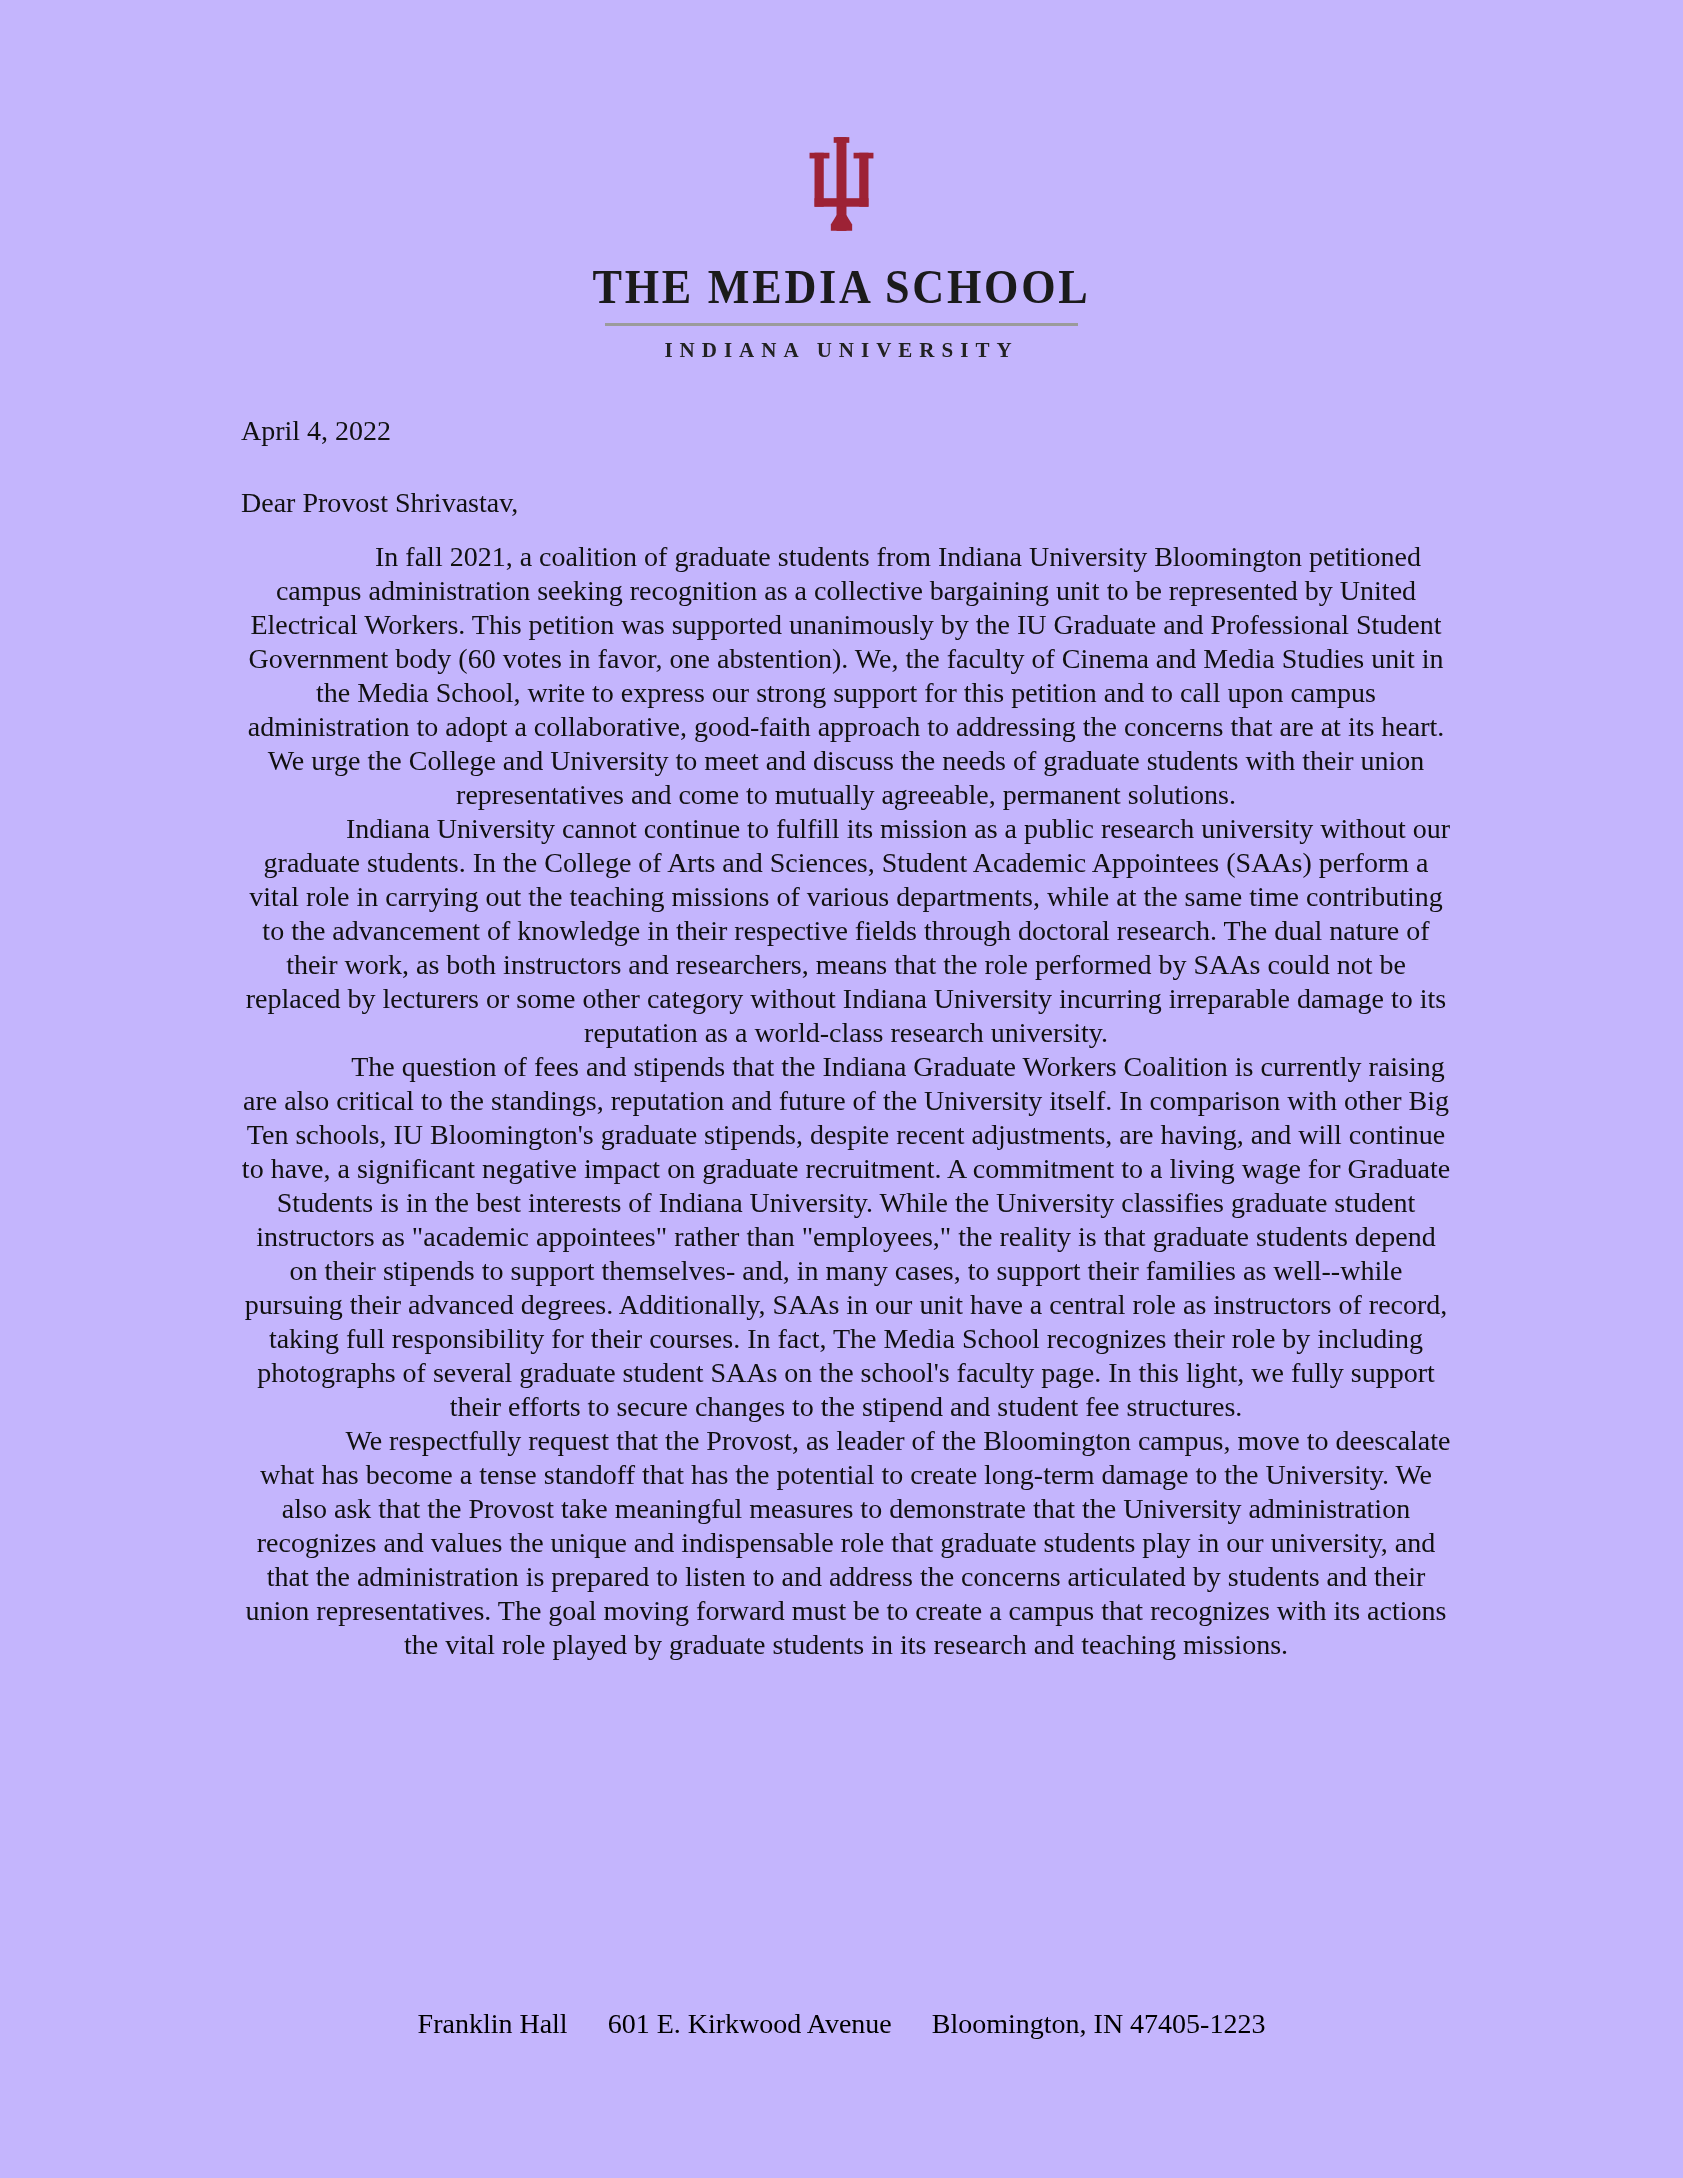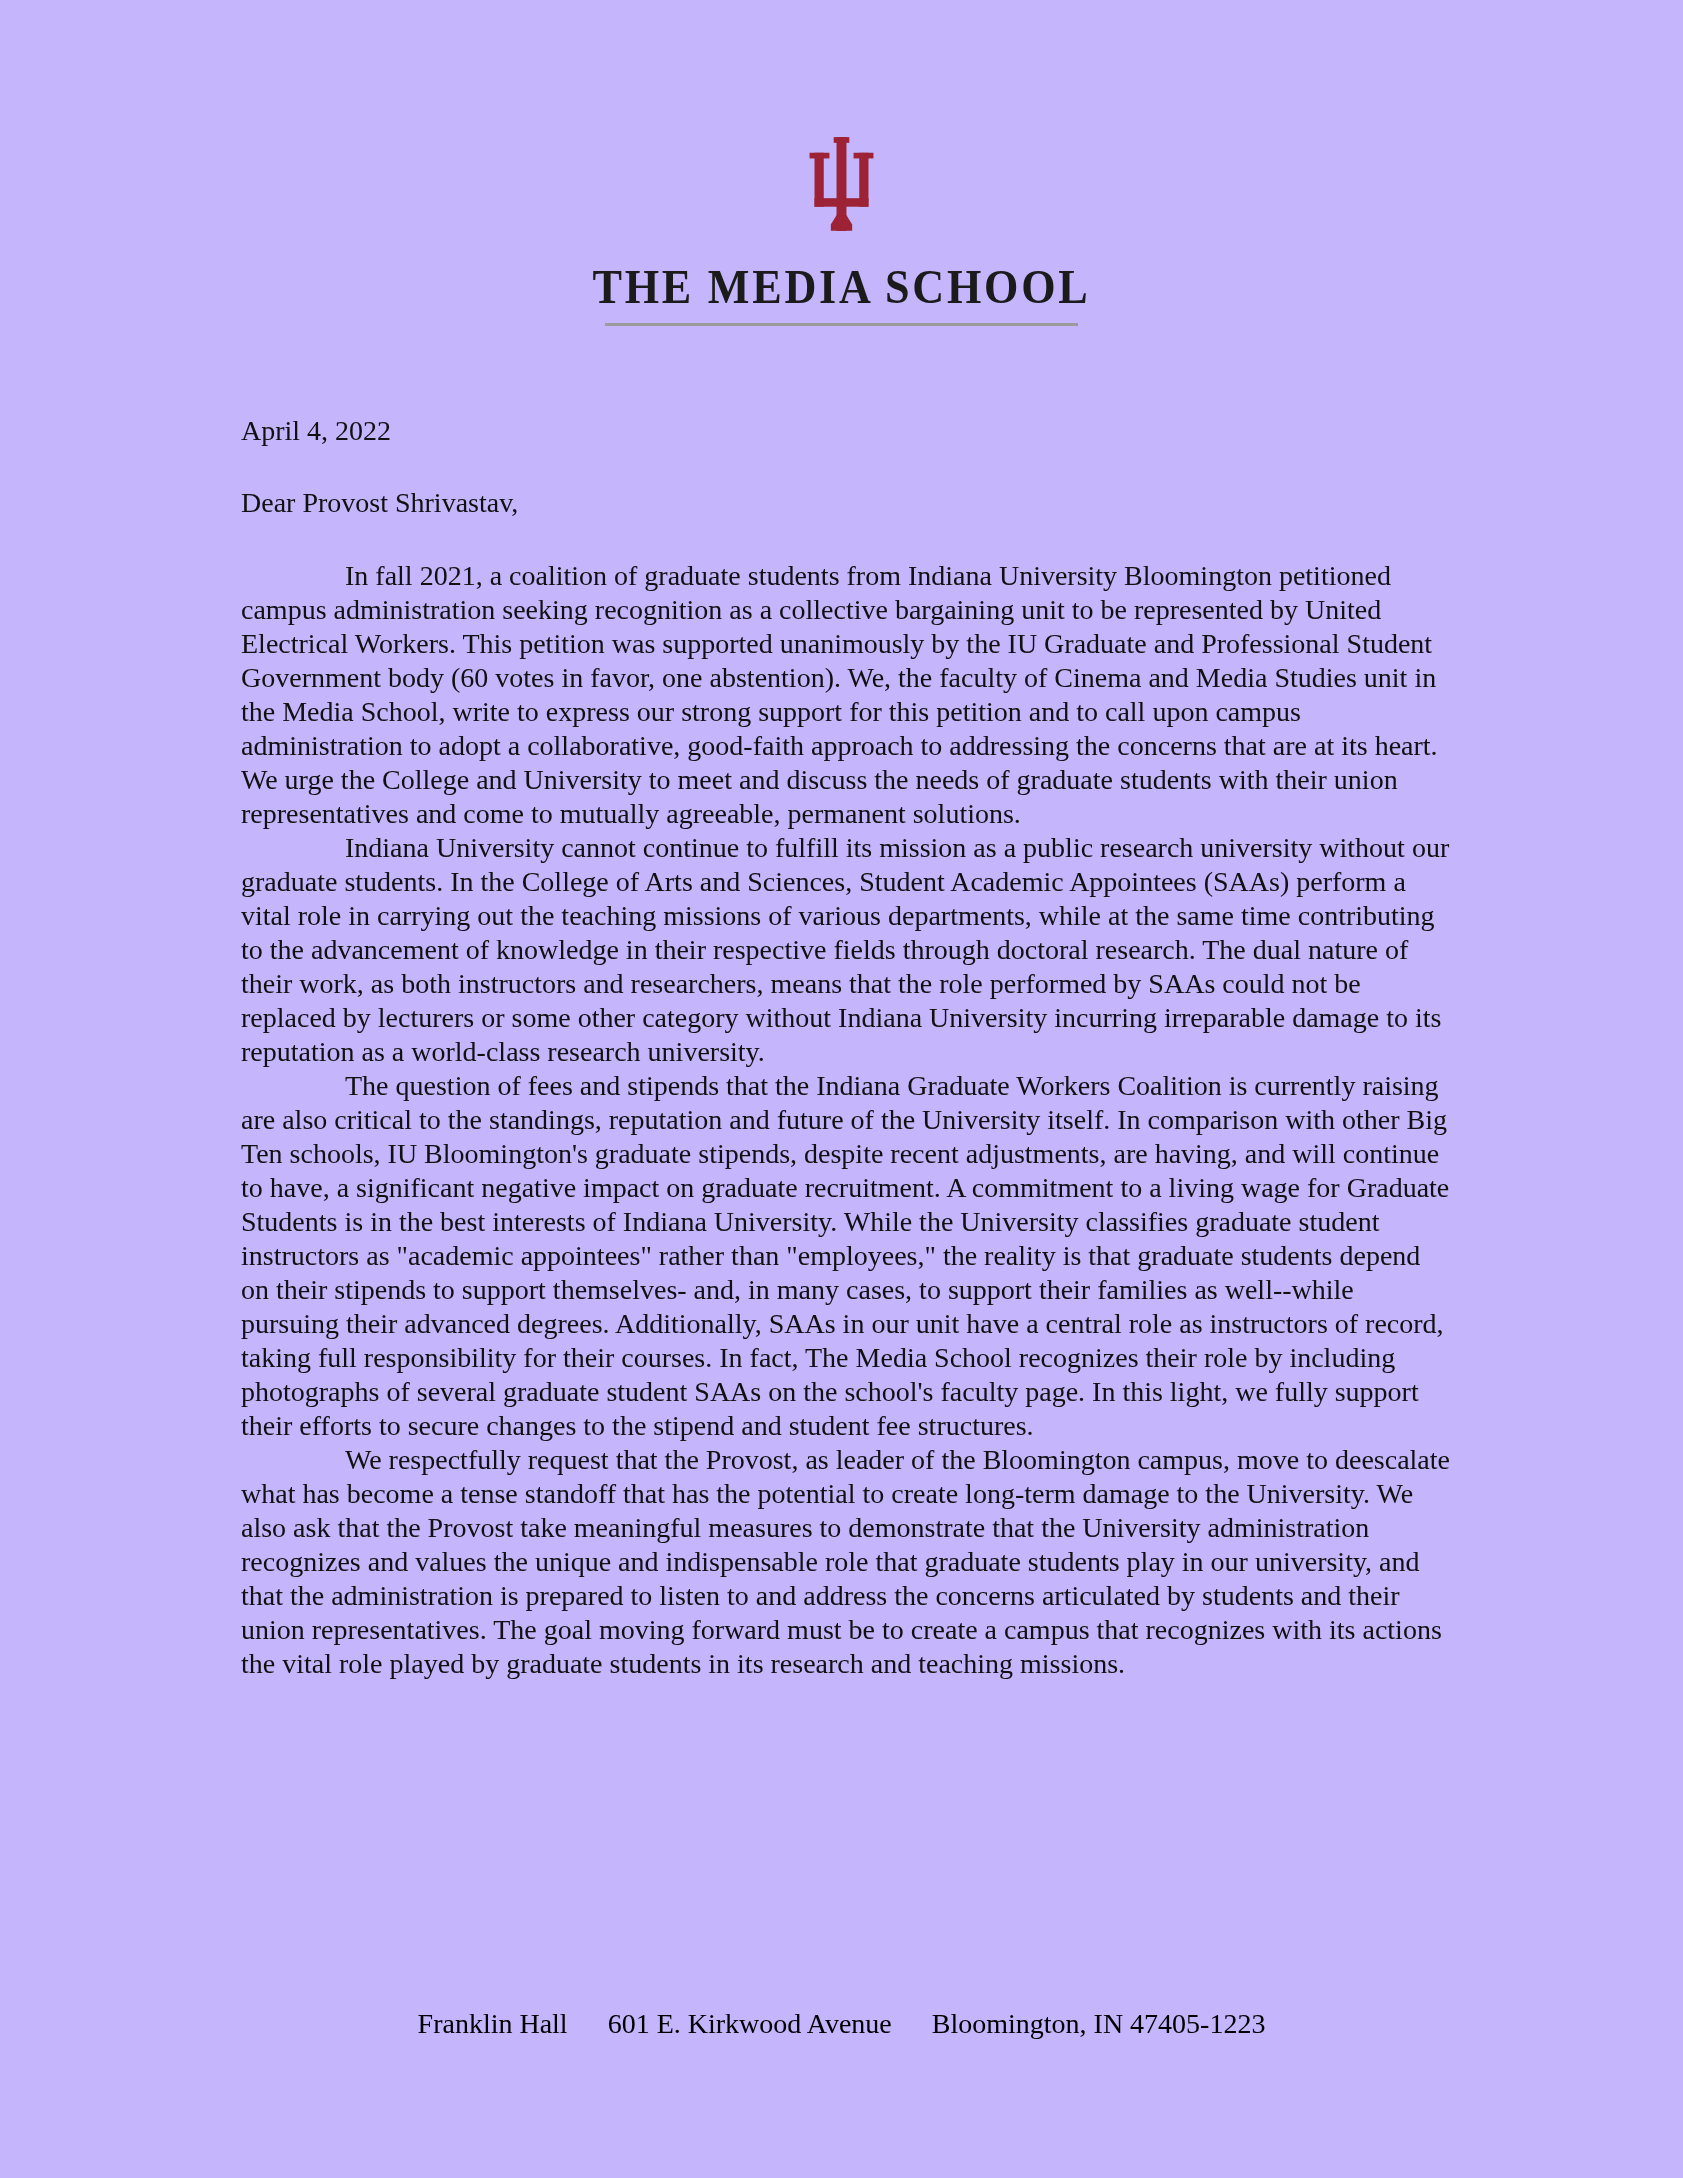--- a/index.html
+++ b/index.html
@@ -59,21 +59,21 @@
     position: absolute;
     left: 241px;
     top: 414px;
     width: 1210px;
     font-size: 28px;
     line-height: 34px;
     text-align: left;
   }
   .date-line { margin: 0; }
   .salutation { margin: 38px 0 0 0; }
-  .body-paragraphs { margin-top: 39px; }
+  .body-paragraphs { margin-top: 20px; text-align: center; }
   .para { margin: 0; text-indent: 104px; }
   .closing-line { margin: 36px 0 0 0; }
 
   
   .footer-address {
     position: absolute;
     top: 2008px;
     left: 0;
     width: 100%;
     text-align: center;
@@ -100,20 +100,21 @@
       <rect x="5" y="22" width="28" height="8"></rect>
       <rect x="12" y="22" width="13" height="76"></rect>
 
       <rect x="67" y="22" width="28" height="8"></rect>
       <rect x="75" y="22" width="13" height="76"></rect>
 
       <rect x="12" y="86" width="76" height="12"></rect>
     </svg>
     <div class="wordmark">THE MEDIA SCHOOL</div>
     <div class="header-rule"></div>
+    <div class="university-name">INDIANA UNIVERSITY</div>
   </header>
 
   <main class="letter-body">
     <p class="date-line">April 4, 2022</p>
     <p class="salutation">Dear Provost Shrivastav,</p>
     <div class="body-paragraphs">
       <p class="para">In fall 2021, a coalition of graduate students from Indiana University Bloomington petitioned campus administration seeking recognition as a collective bargaining unit to be represented by United Electrical Workers. This petition was supported unanimously by the IU Graduate and Professional Student Government body (60 votes in favor, one abstention). We, the faculty of Cinema and Media Studies unit in the Media School, write to express our strong support for this petition and to call upon campus administration to adopt a collaborative, good-faith approach to addressing the concerns that are at its heart. We urge the College and University to meet and discuss the needs of graduate students with their union representatives and come to mutually agreeable, permanent solutions.</p>
       <p class="para">Indiana University cannot continue to fulfill its mission as a public research university without our graduate students. In the College of Arts and Sciences, Student Academic Appointees (SAAs) perform a vital role in carrying out the teaching missions of various departments, while at the same time contributing to the advancement of knowledge in their respective fields through doctoral research. The dual nature of their work, as both instructors and researchers, means that the role performed by SAAs could not be replaced by lecturers or some other category without Indiana University incurring irreparable damage to its reputation as a world-class research university.</p>
       <p class="para">The question of fees and stipends that the Indiana Graduate Workers Coalition is currently raising are also critical to the standings, reputation and future of the University itself. In comparison with other Big Ten schools, IU Bloomington's graduate stipends, despite recent adjustments, are having, and will continue to have, a significant negative impact on graduate recruitment. A commitment to a living wage for Graduate Students is in the best interests of Indiana University. While the University classifies graduate student instructors as "academic appointees" rather than "employees," the reality is that graduate students depend on their stipends to support themselves- and, in many cases, to support their families as well--while pursuing their advanced degrees. Additionally, SAAs in our unit have a central role as instructors of record, taking full responsibility for their courses. In fact, The Media School recognizes their role by including photographs of several graduate student SAAs on the school's faculty page. In this light, we fully support their efforts to secure changes to the stipend and student fee structures.</p>
       <p class="para">We respectfully request that the Provost, as leader of the Bloomington campus, move to deescalate what has become a tense standoff that has the potential to create long-term damage to the University. We also ask that the Provost take meaningful measures to demonstrate that the University administration recognizes and values the unique and indispensable role that graduate students play in our university, and that the administration is prepared to listen to and address the concerns articulated by students and their union representatives. The goal moving forward must be to create a campus that recognizes with its actions the vital role played by graduate students in its research and teaching missions.</p>

